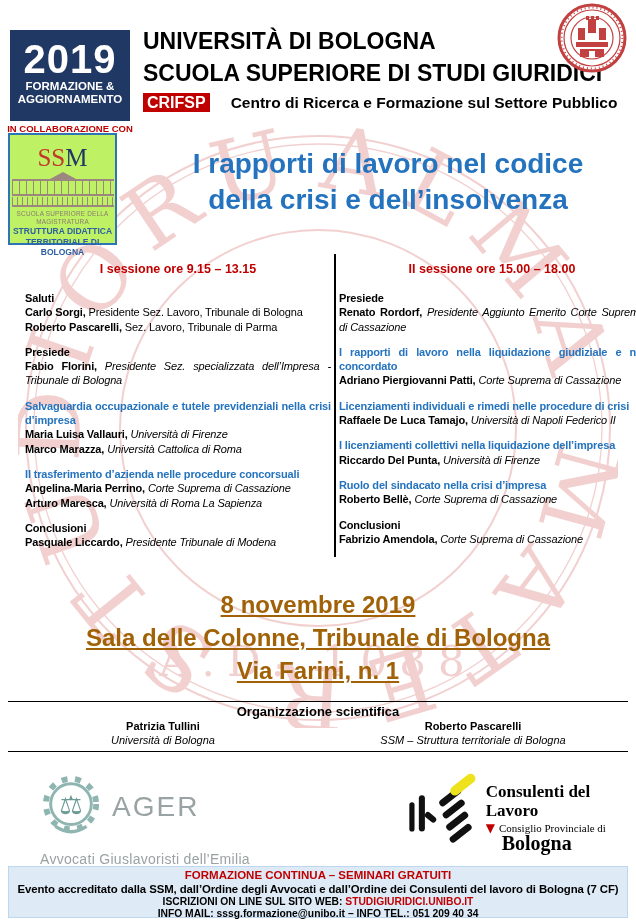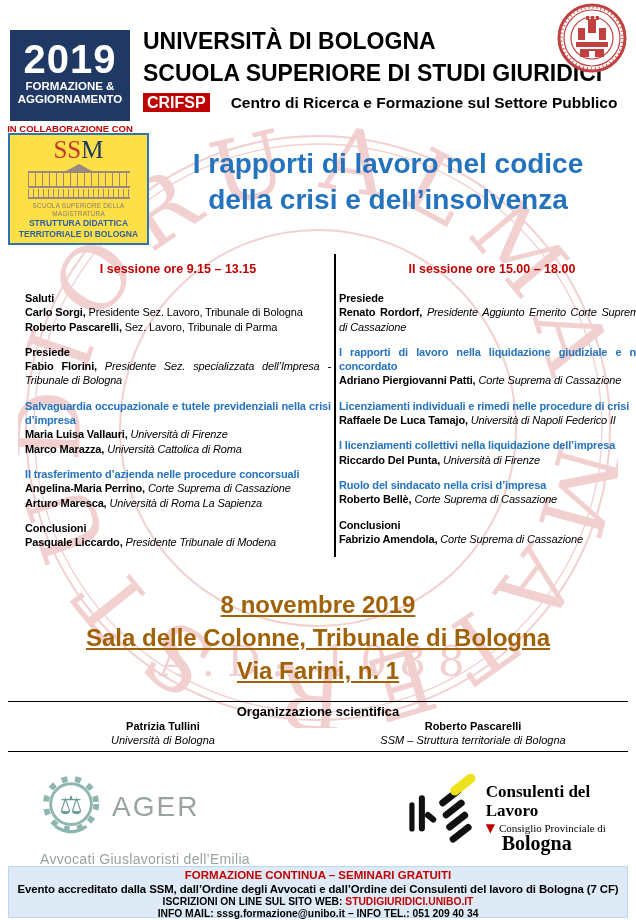--- a/index.html
+++ b/index.html
@@ -15,22 +15,22 @@
   .year-badge .year-sub{font-size:11.5px;font-weight:bold;line-height:13px;}
   .collab{left:0;top:123px;width:140px;text-align:center;color:#C00000;font-size:9.5px;font-weight:bold;}
   .head-titles{left:143px;top:26px;width:493px;}
   .uni{font-size:23px;font-weight:bold;line-height:31px;}
   .school{font-size:23px;font-weight:bold;line-height:32px;}
   .crifsp-line{margin-top:5px;font-size:15.5px;font-weight:bold;}
   .crifsp-badge{background:#C00000;color:#fff;padding:1px 4px;font-size:16px;margin-right:21px;}
   .seal{right:8px;top:2px;width:72px;height:72px;}
 
   
-  .ssm-box{left:8px;top:133px;width:141px;height:112px;border:2px solid #2E75B6;background:#fde047;
-           text-align:center;box-sizing:border-box;padding-top:2px;}
+  .ssm-box{left:8px;top:133px;width:109px;height:112px;border:2px solid #2E75B6;background:#bef264;
+           text-align:center;box-sizing:border-box;padding-top:10px;}
   .ssm-acronym{font-family:"Liberation Serif", serif;font-size:25px;line-height:26px;}
   .ssm-ss{color:#C0392B;} .ssm-m{color:#203864;}
   .ssm-building{width:102px;height:36px;margin:1px auto 2px;}
   .bld-pediment{width:0;height:0;border-left:13px solid transparent;border-right:13px solid transparent;
                 border-bottom:7px solid #9b8680;margin:0 auto;}
   .bld-body{height:13px;border-top:2px solid #9b8680;border-bottom:2px solid #9b8680;
             background:repeating-linear-gradient(90deg,#9b8680 0 1px,transparent 1px 7px);}
   .bld-base{height:8px;margin-top:1px;border-bottom:2px solid #9b8680;
             background:repeating-linear-gradient(90deg,#9b8680 0 1px,transparent 1px 5px);}
   .ssm-line1{font-size:6.4px;color:#8a7a72;letter-spacing:.2px;line-height:8px;}

